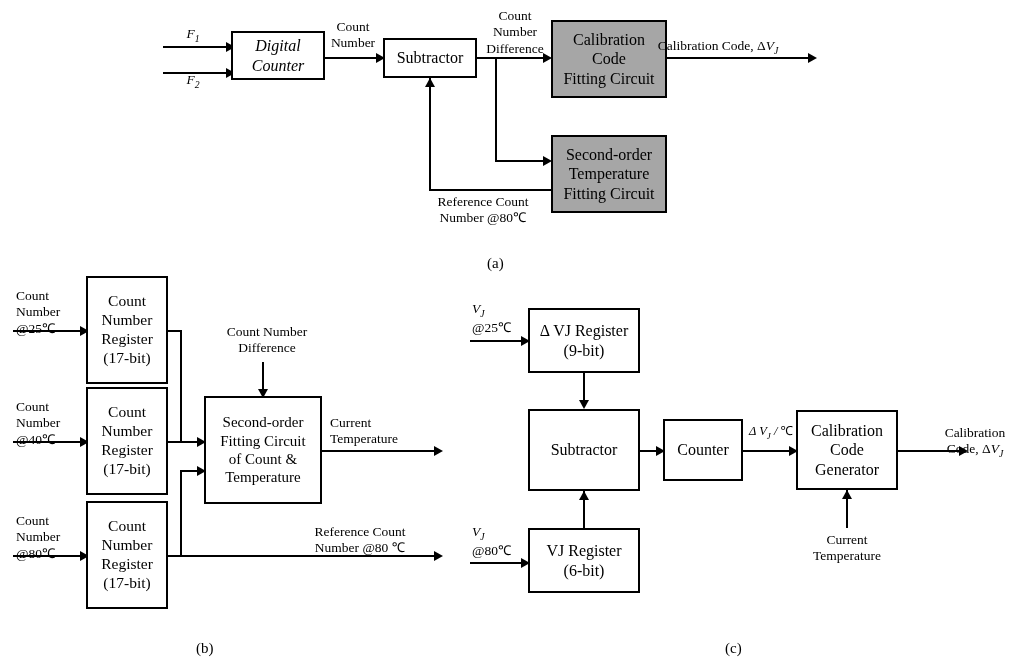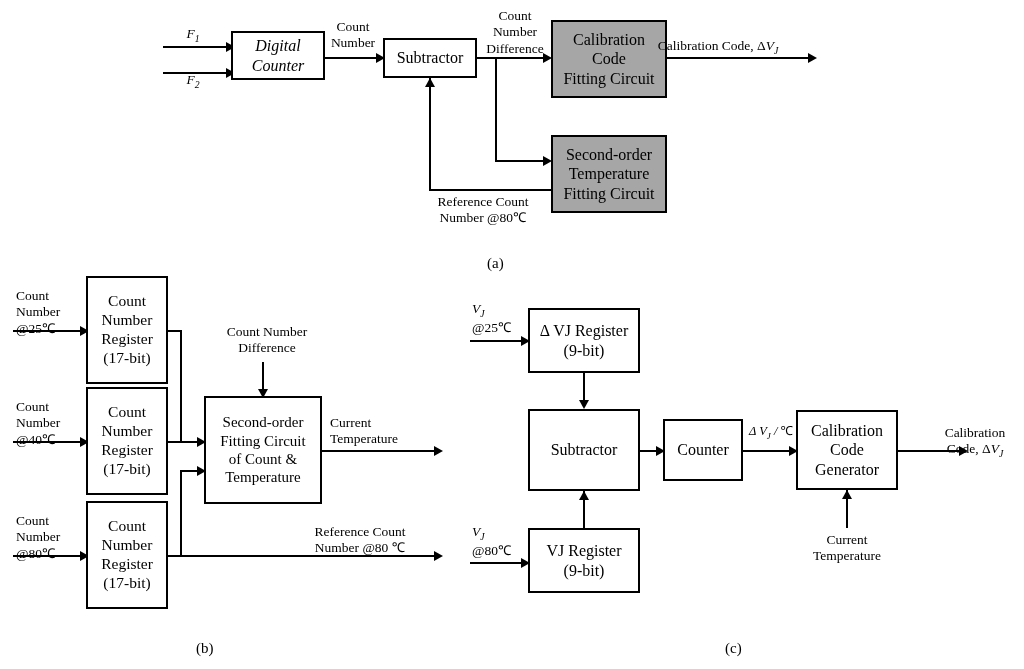--- a/index.html
+++ b/index.html
@@ -239,21 +239,21 @@
   <div class="box" style="left:528px; top:409px; width:112px; height:82px;">
     <span>Subtractor</span>
   </div>
 
   <div class="lbl left" style="left:472px; top:524px; width:52px;"><span class="it">V<sub>J</sub></span><br>@80℃</div>
   <div class="hline" style="left:470px; top:562px; width:58px;"></div>
   <div class="arrow-r" style="left:521px; top:558px;"></div>
 
   <div class="box" style="left:528px; top:528px; width:112px; height:65px;">
     <span style="white-space:pre-line;">VJ Register
-(9-bit)</span>
+(6-bit)</span>
   </div>
 
   <div class="vline" style="left:583px; top:491px; height:37px;"></div>
   <div class="arrow-u" style="left:579px; top:491px;"></div>
 
   <div class="hline" style="left:640px; top:450px; width:23px;"></div>
   <div class="arrow-r" style="left:656px; top:446px;"></div>
 
   <div class="box" style="left:663px; top:419px; width:80px; height:62px;">
     <span>Counter</span>

